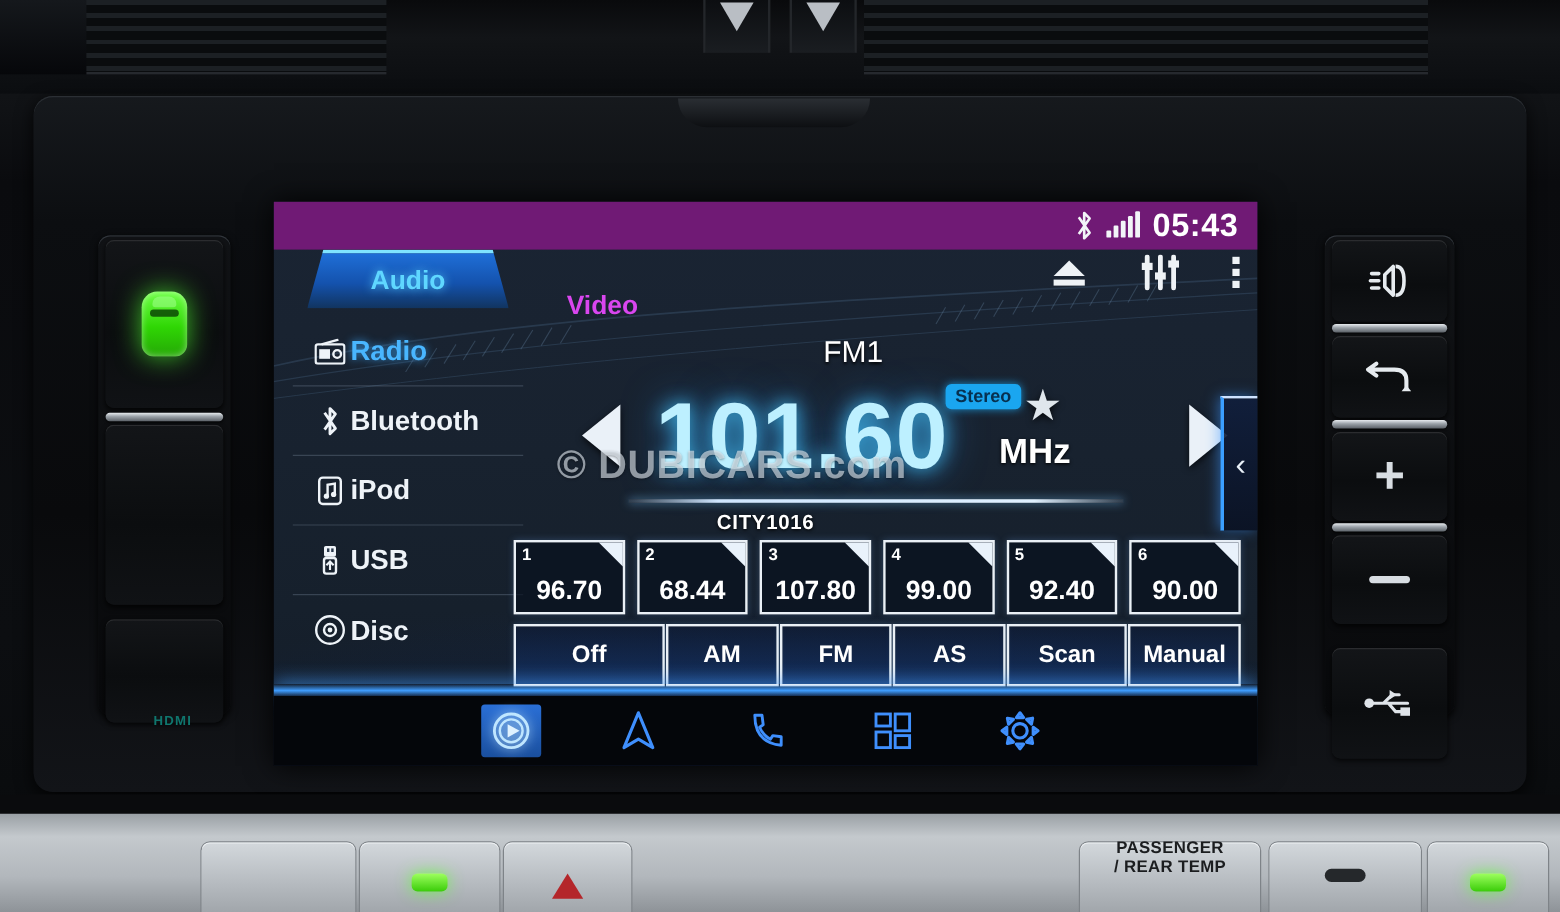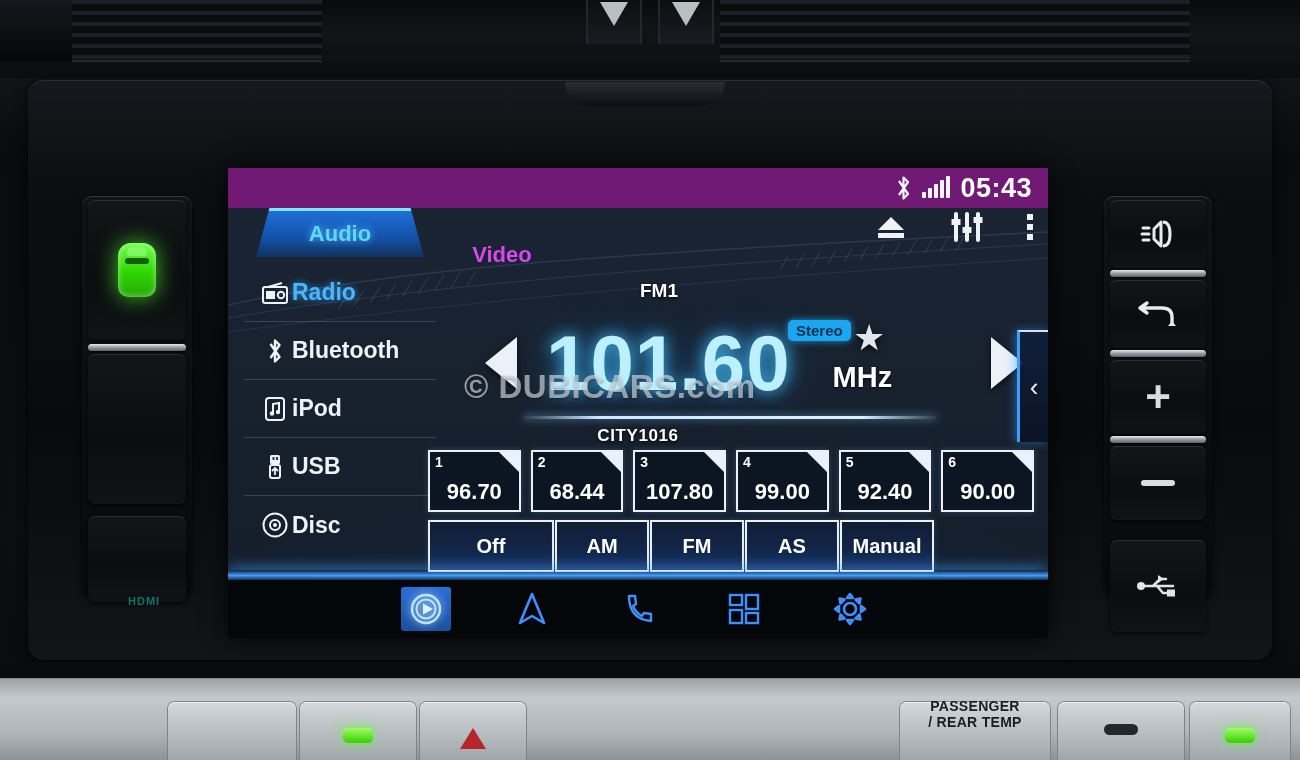--- a/index.html
+++ b/index.html
@@ -83,21 +83,21 @@
   .sidebar{position:absolute;left:16px;top:96px;width:192px;}
   .side-item{height:58px;display:flex;align-items:center;gap:4px;padding-left:18px;box-sizing:border-box;
     border-bottom:1px solid rgba(190,210,235,.20);}
   .side-item:last-child{border-bottom:none;}
   .side-label{font-size:23px;font-weight:bold;color:#eef3f8;}
   .side-item.active .side-label{color:#49b6ff;text-shadow:0 0 7px rgba(60,170,255,.8);}
   .side-ico{width:26px;height:26px;display:flex;align-items:center;justify-content:center;color:#eef3f8;}
   .side-item.active .side-ico{color:#eef3f8;}
 
   
-  .fmband{position:absolute;left:412px;top:112px;color:#fff;font-size:19px;font-weight:bold;
+  .fmband{position:absolute;left:458px;top:112px;color:#fff;font-size:25px;font-weight:normal;
     text-shadow:0 1px 3px #000;}
   .freqwrap{position:absolute;left:250px;top:140px;width:560px;height:110px;display:flex;align-items:center;}
   .arrow{width:46px;height:52px;display:flex;align-items:center;justify-content:center;}
   .tri-l{width:0;height:0;border-top:26px solid transparent;border-bottom:26px solid transparent;
     border-right:32px solid #eaf1f8;filter:drop-shadow(0 2px 3px rgba(0,0,0,.7));}
   .tri-r{width:0;height:0;border-top:26px solid transparent;border-bottom:26px solid transparent;
     border-left:32px solid #eaf1f8;filter:drop-shadow(0 2px 3px rgba(0,0,0,.7));}
   .freq{font-size:78px;font-weight:bold;color:#bdf0ff;letter-spacing:1px;line-height:1;
     text-shadow:0 0 16px rgba(70,200,255,.95),0 0 34px rgba(40,150,255,.6);}
   .mhz{color:#fff;font-size:29px;font-weight:bold;margin-left:10px;align-self:flex-end;margin-bottom:8px;
@@ -409,20 +409,21 @@
         <span class="num">6</span>
         <span class="val">90.00</span>
       </div>
     </div>
 
     <div class="modes">
       <div class="mbtn m0">Off</div>
       <div class="mbtn m1">AM</div>
       <div class="mbtn m2">FM</div>
       <div class="mbtn m3">AS</div>
+      <div class="mbtn m4">Scan</div>
       <div class="mbtn m5">Manual</div>
     </div>
 
     <div class="drawer">
       <span>‹</span>
     </div>
 
     <div class="navglow"></div>
     <div class="navbar">
       <span class="navitem active">

